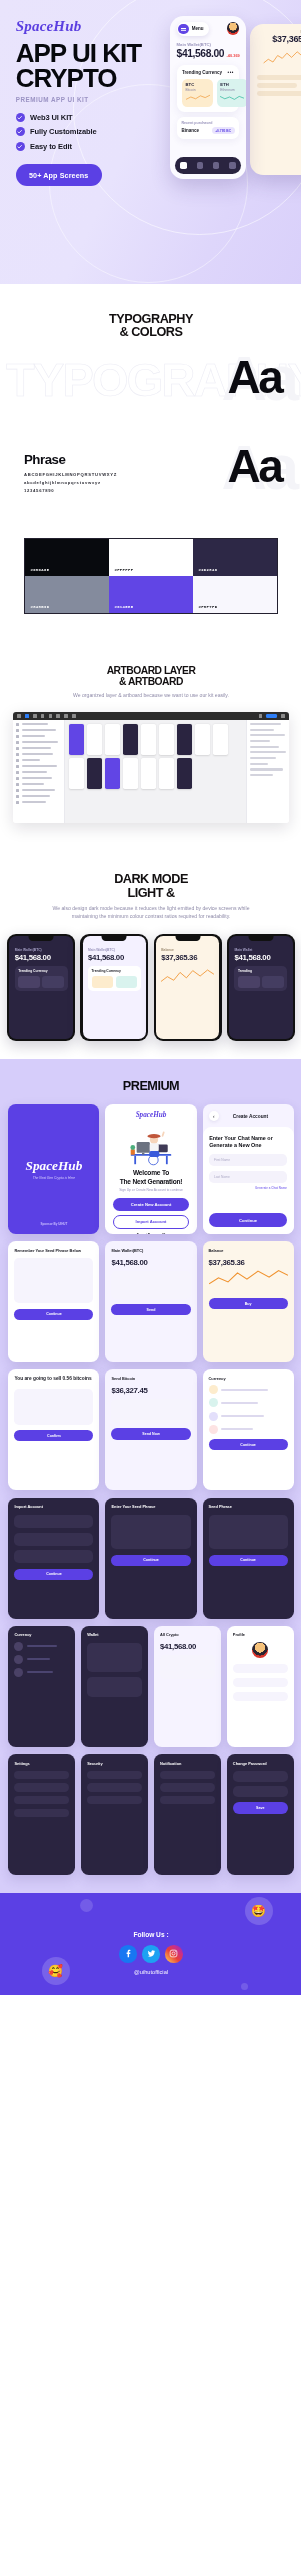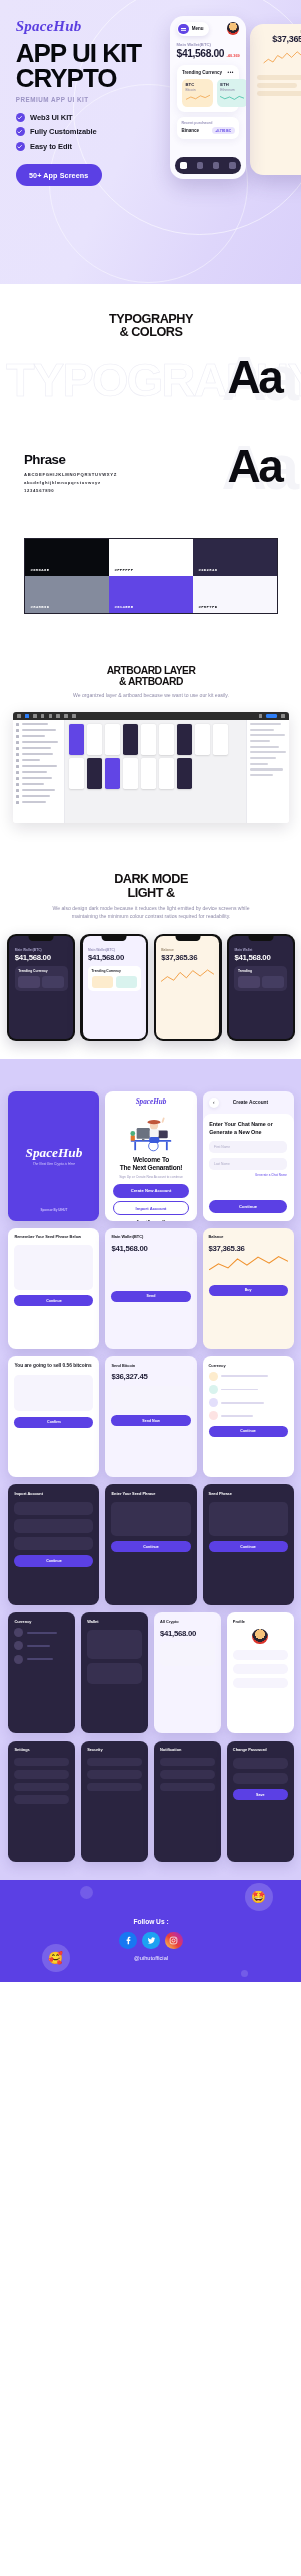--- a/index.html
+++ b/index.html
@@ -624,20 +624,21 @@
                 <span class="chip g"></span>
               </div>
           </div>
         </div>
       </div>
     </div>
   </section>
 
   <section class="prem sec">
     <h2 class="sec-title">
+      <div>PREMIUM</div>
     </h2>
 
     <div class="grid3">
       <div class="card purple">
         <div class="splash-logo">SpaceHub</div>
         <div class="splash-tag">The Next Gen Crypto is Here</div>
         <div class="splash-spon">Sponsor By  UIHUT</div>
       </div>
 
       <div class="card">

